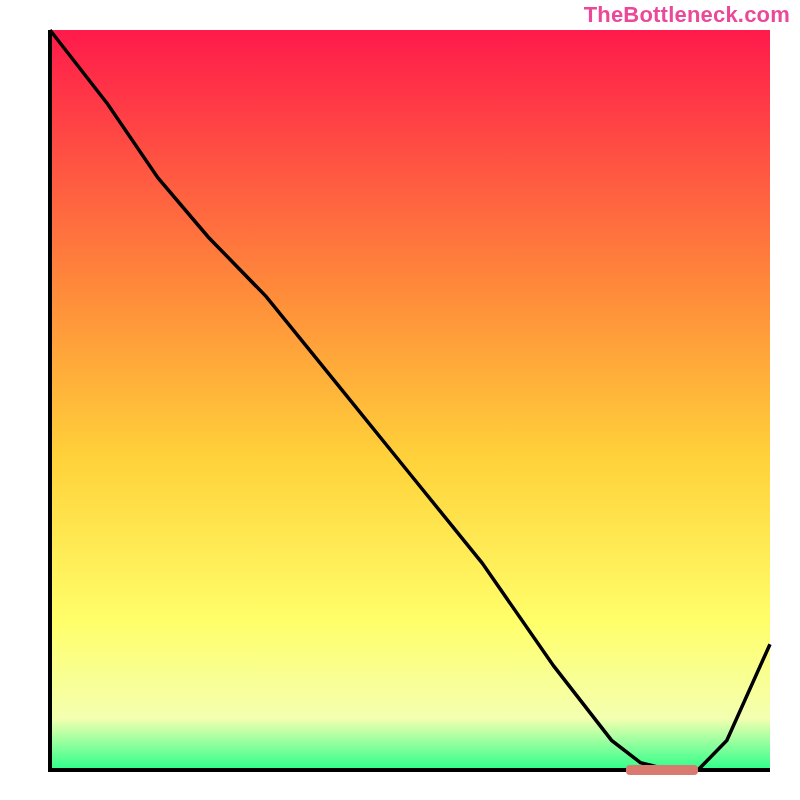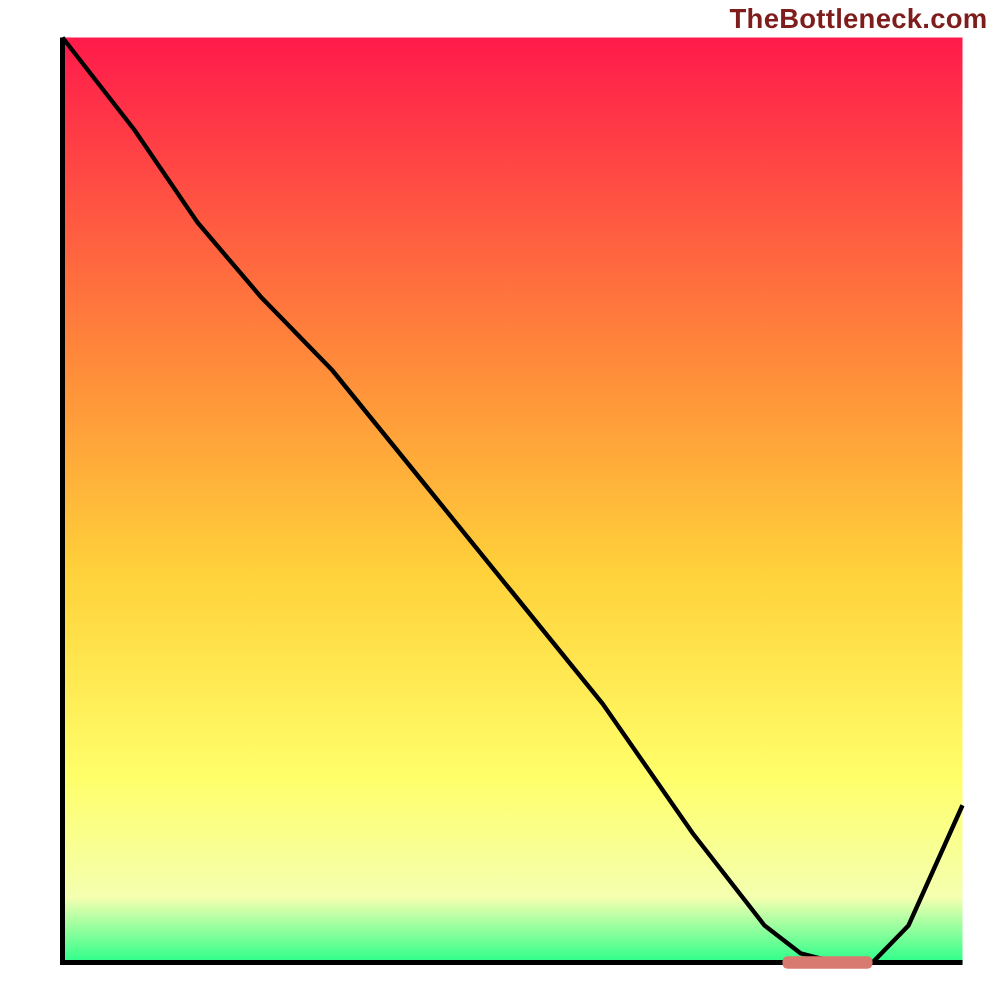--- a/index.html
+++ b/index.html
@@ -10,21 +10,21 @@
     width: 800px;
     height: 800px;
     overflow: hidden;
   }
   .attribution {
     position: absolute;
     top: 2px;
     right: 10px;
     font-size: 22px;
     font-weight: 600;
-    color: #7f1d1d;
+    color: #ec4899;
     letter-spacing: 0.2px;
   }
   svg {
     display: block;
     position: absolute;
     top: 0;
     left: 0;
   }
 </style>
 </head>

